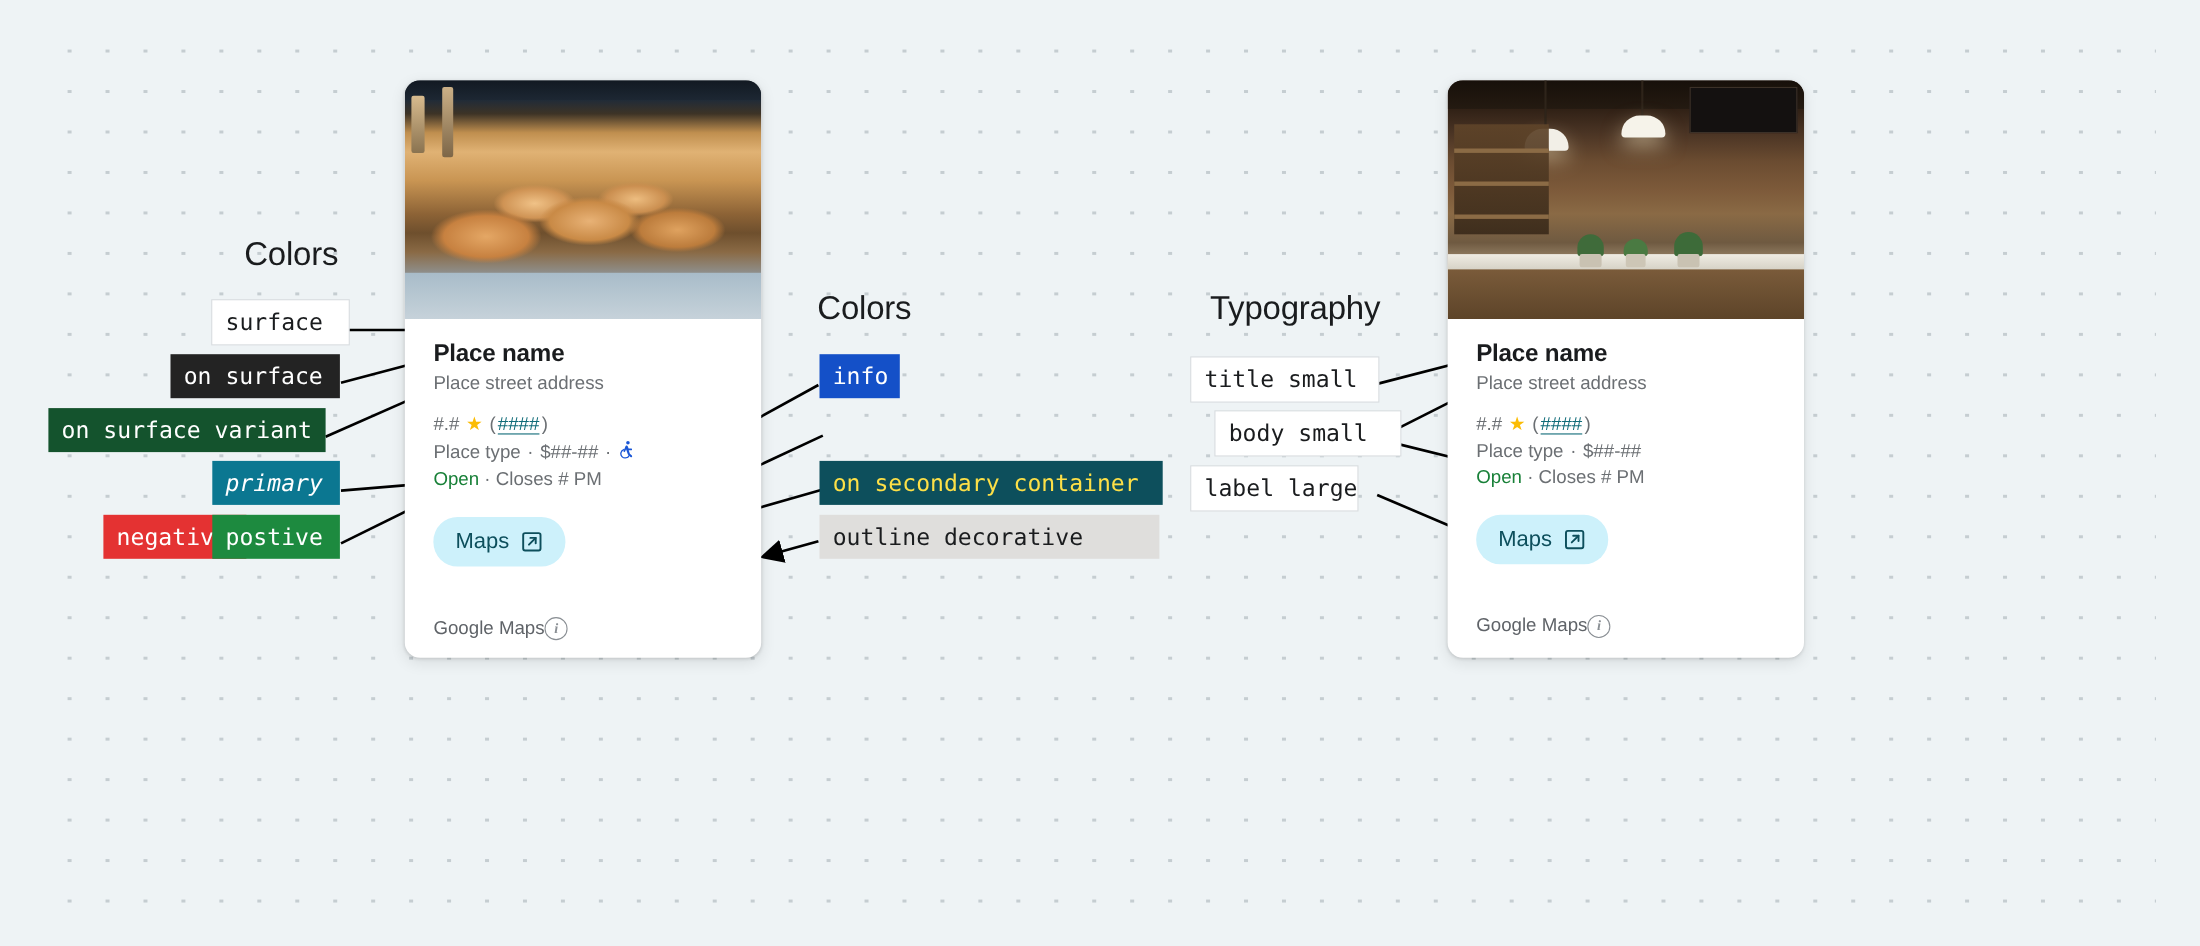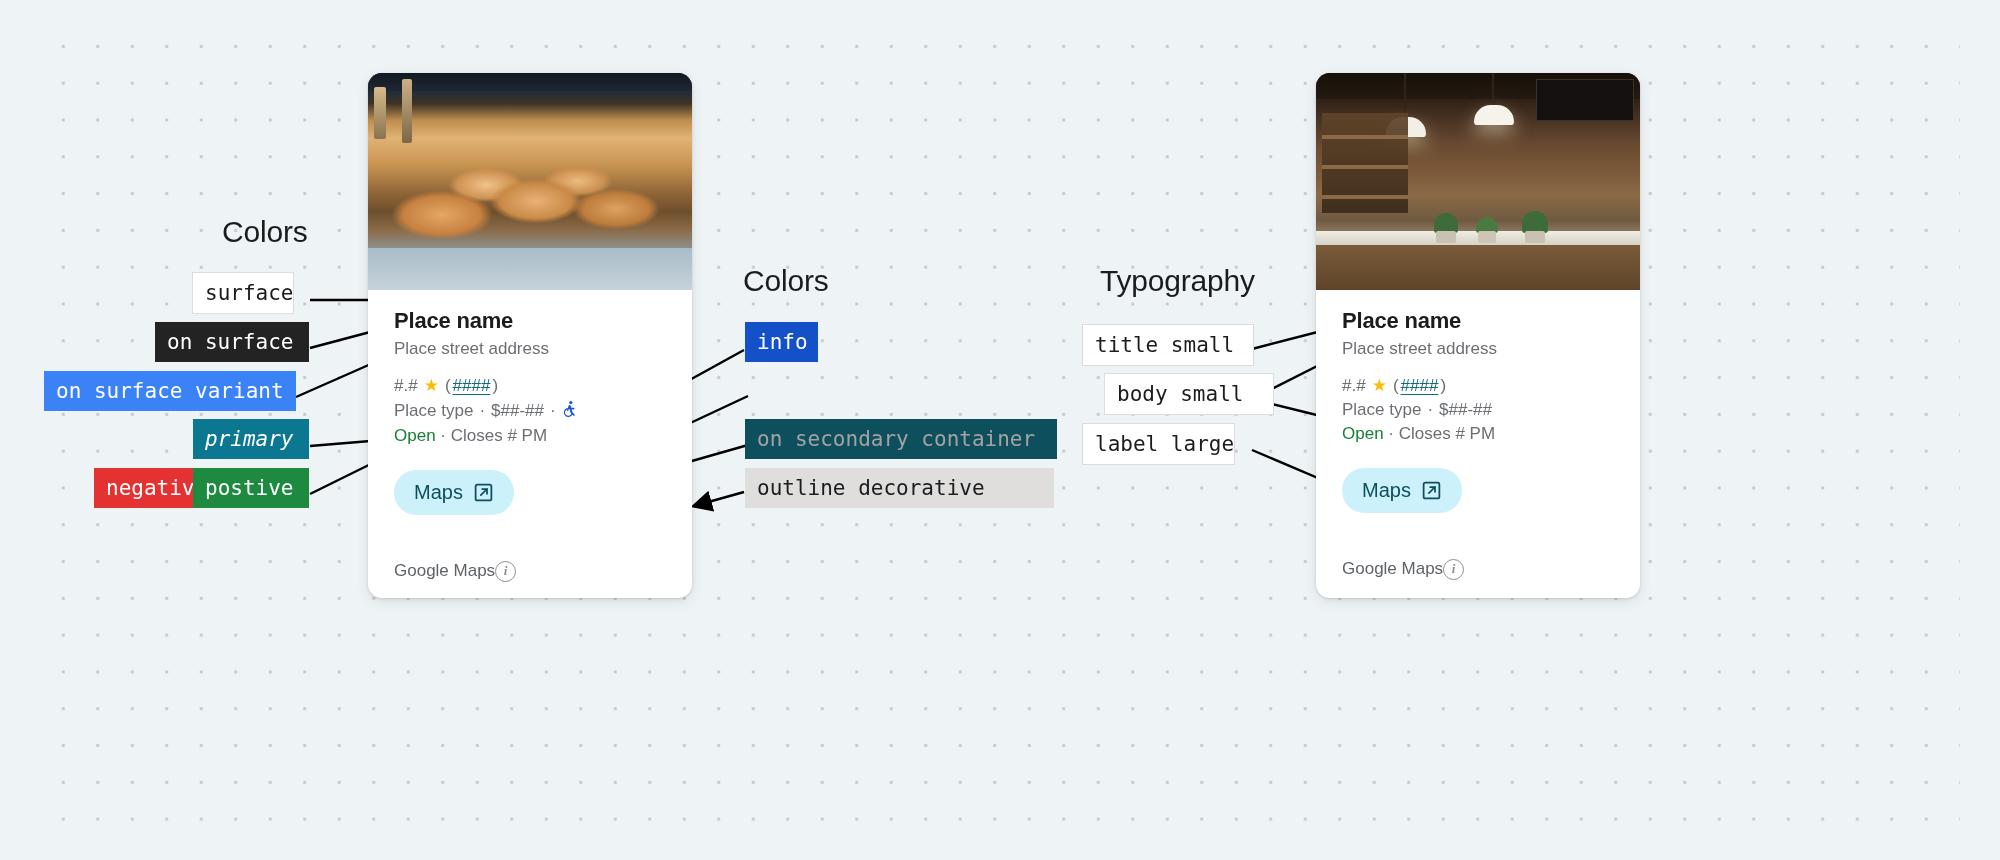--- a/index.html
+++ b/index.html
@@ -184,29 +184,29 @@
 
       <path d="M1252,349 L1337,327"></path>
       <path d="M1252,399 L1337,356"></path>
       <path d="M1252,399 L1337,420"></path>
       <path d="M1252,450 L1339,487"></path>
     </g>
   </svg>
 
   <div class="section-title" style="left:222px; top:215px;">Colors</div>
 
-  <div class="chip" style="left:193px; top:273px; width:100px; background:#ffffff; color:#1a1c1e; box-shadow:0 0 0 1px #d9dde0;">
+  <div class="chip" style="left:193px; top:273px; width:124px; background:#ffffff; color:#1a1c1e; box-shadow:0 0 0 1px #d9dde0;">
     <span class="mono">surface</span>
   </div>
 
   <div class="chip" style="left:155px; top:322px; width:154px; background:#232323; color:#ffffff;">
     <span class="mono">on surface</span>
   </div>
 
-  <div class="chip" style="left:44px; top:371px; width:252px; background:#3b82f6; color:#ffffff;">
+  <div class="chip" style="left:44px; top:371px; width:252px; background:#14532d; color:#ffffff;">
     <span class="mono">on surface variant</span>
   </div>
 
   <div class="chip" style="left:193px; top:419px; width:116px; background:#0b7791; color:#ffffff;font-style:italic;">
     <span class="mono">primary</span>
   </div>
 
   <div class="chip" style="left:62px; top:468px; width:130px; background:#e43232; color:#ffffff;margin-left:32px;">
     <span class="mono">negative</span>
   </div>
@@ -292,21 +292,21 @@
     </div>
   </div>
 
   <div class="section-title" style="left:743px; top:264px;">Colors</div>
 
   <div class="chip" style="left:745px; top:322px; width:73px; background:#1450c8; color:#ffffff;">
     <span class="mono">info</span>
   </div>
 
 
-  <div class="chip" style="left:745px; top:419px; width:312px; background:#0d4f5c; color:#a3a3a3;">
+  <div class="chip" style="left:745px; top:419px; width:312px; background:#0d4f5c; color:#fde047;">
     <span class="mono">on secondary container</span>
   </div>
 
   <div class="chip" style="left:745px; top:468px; width:309px; background:#dfdedc; color:#1a1c1e;">
     <span class="mono">outline decorative</span>
   </div>
 
   <div class="section-title" style="left:1100px; top:264px;">Typography</div>
 
   <div class="chip" style="left:1083px; top:325px; width:170px; background:#ffffff; color:#1a1c1e; box-shadow:0 0 0 1px #d9dde0;">

